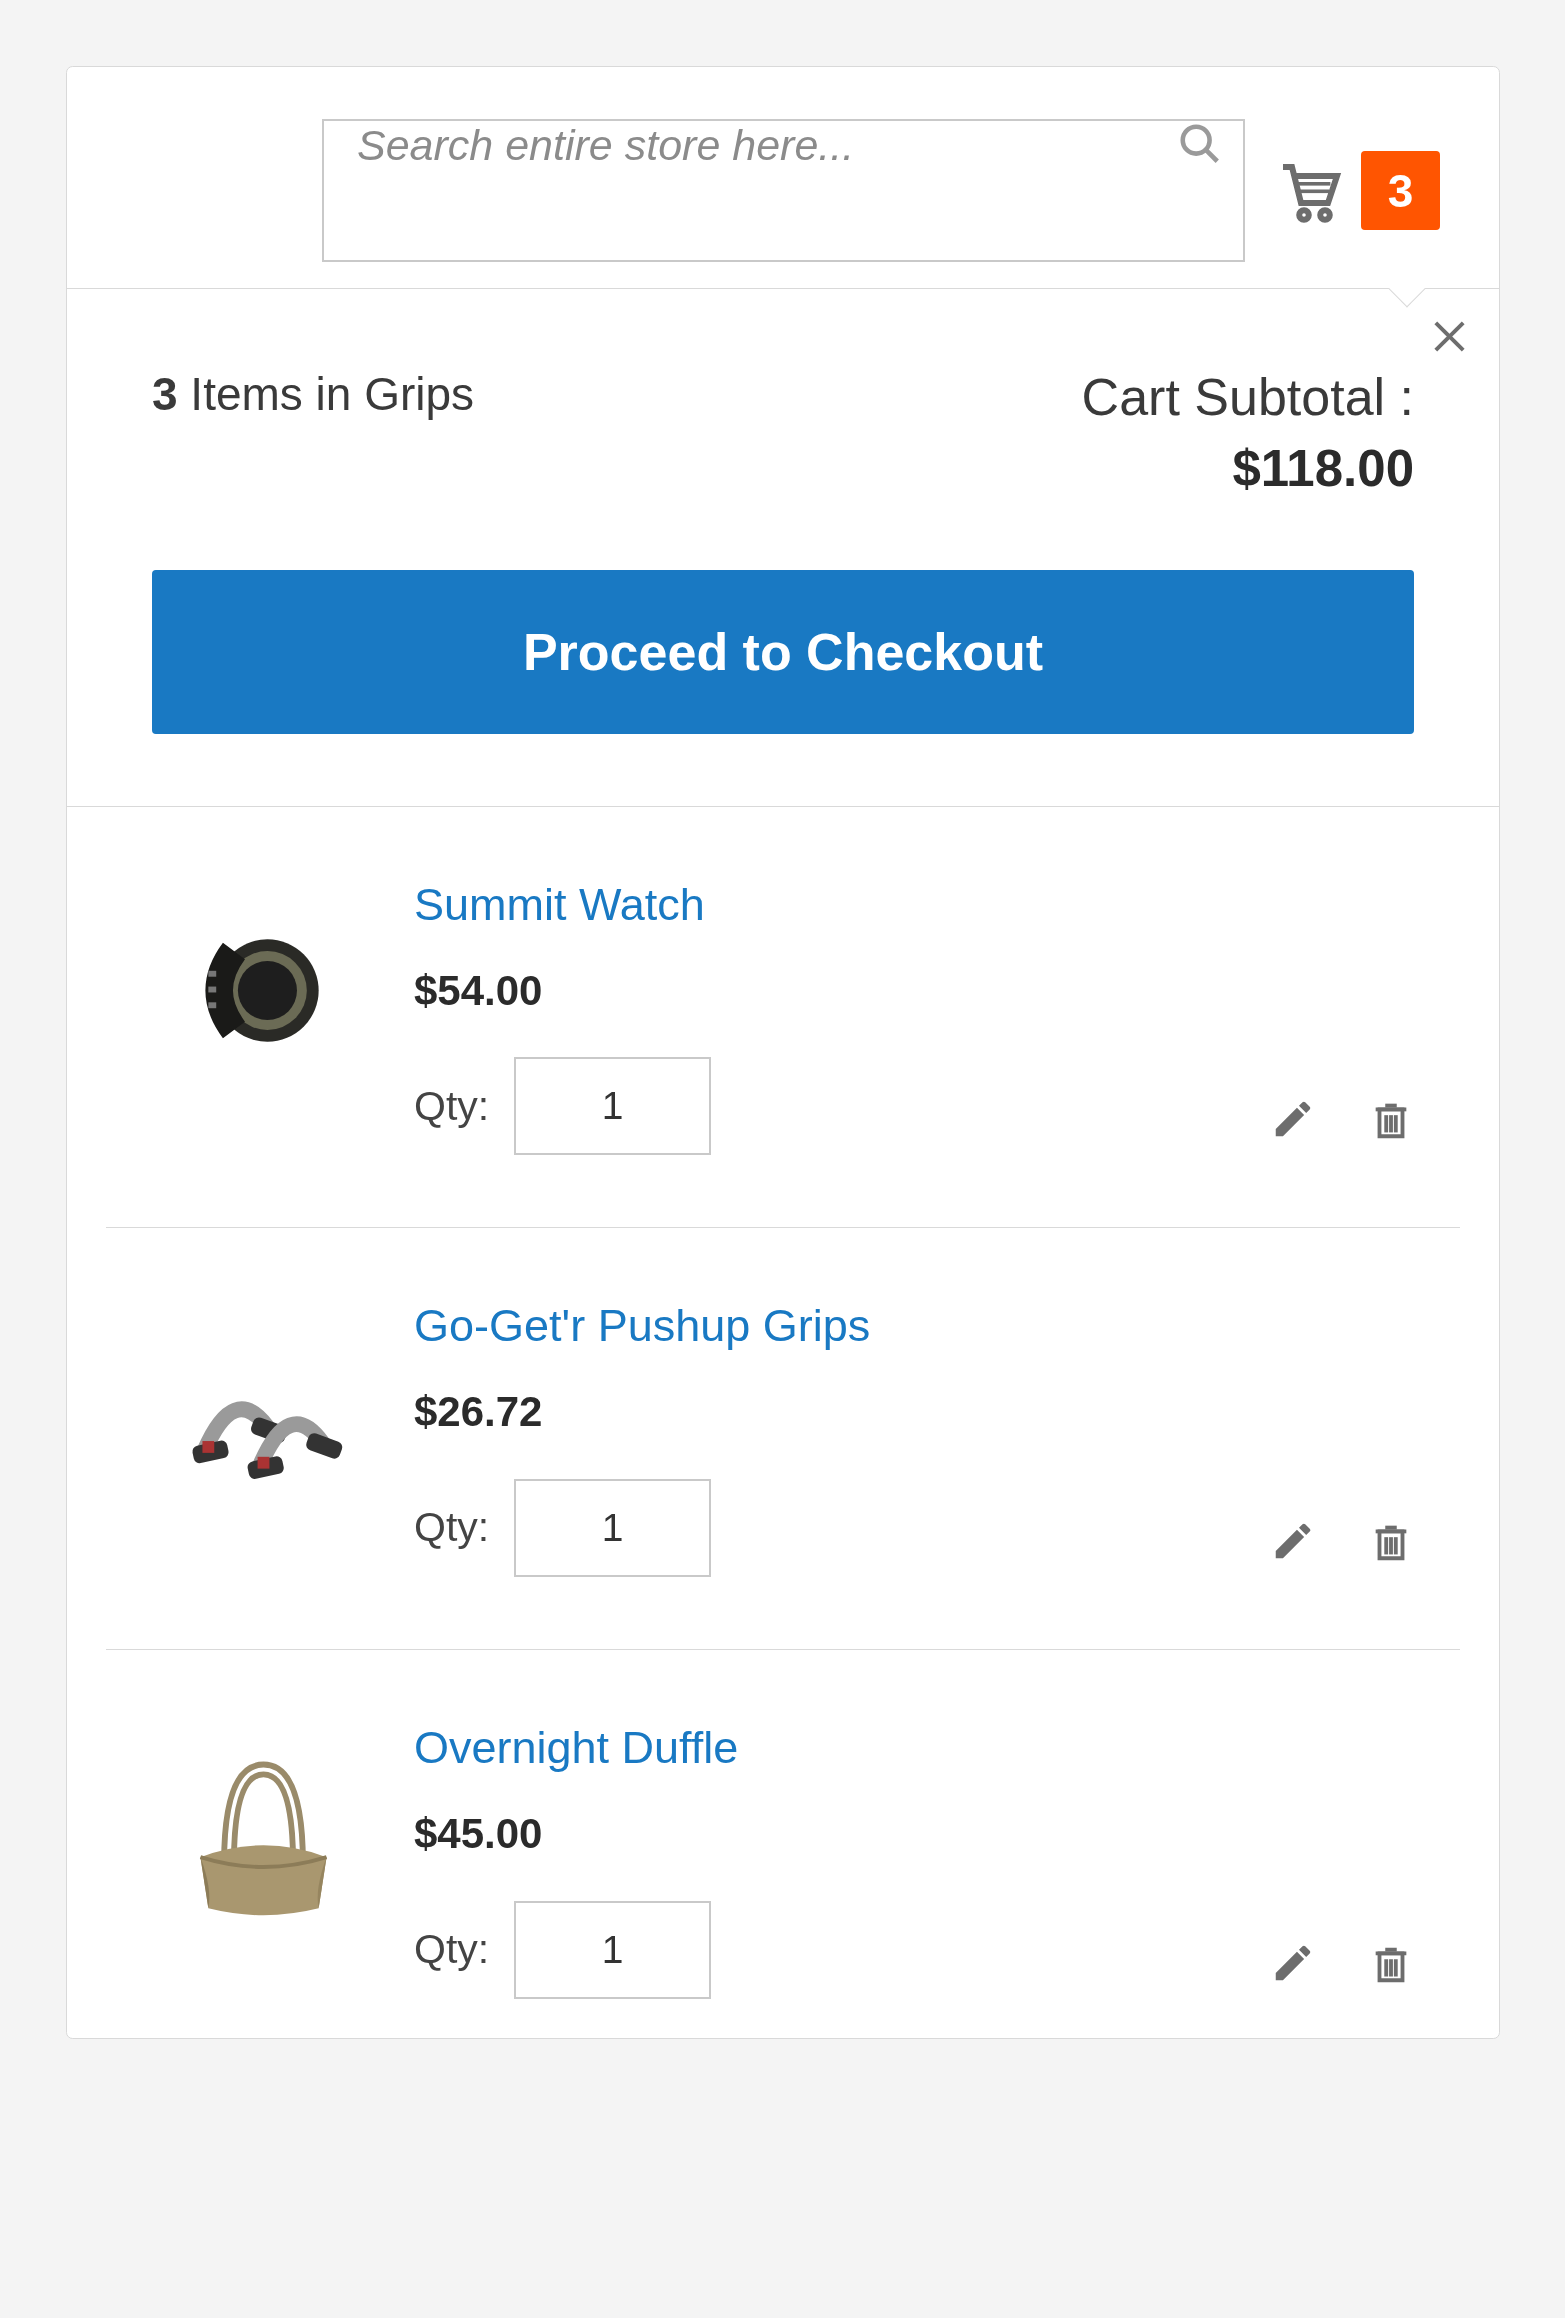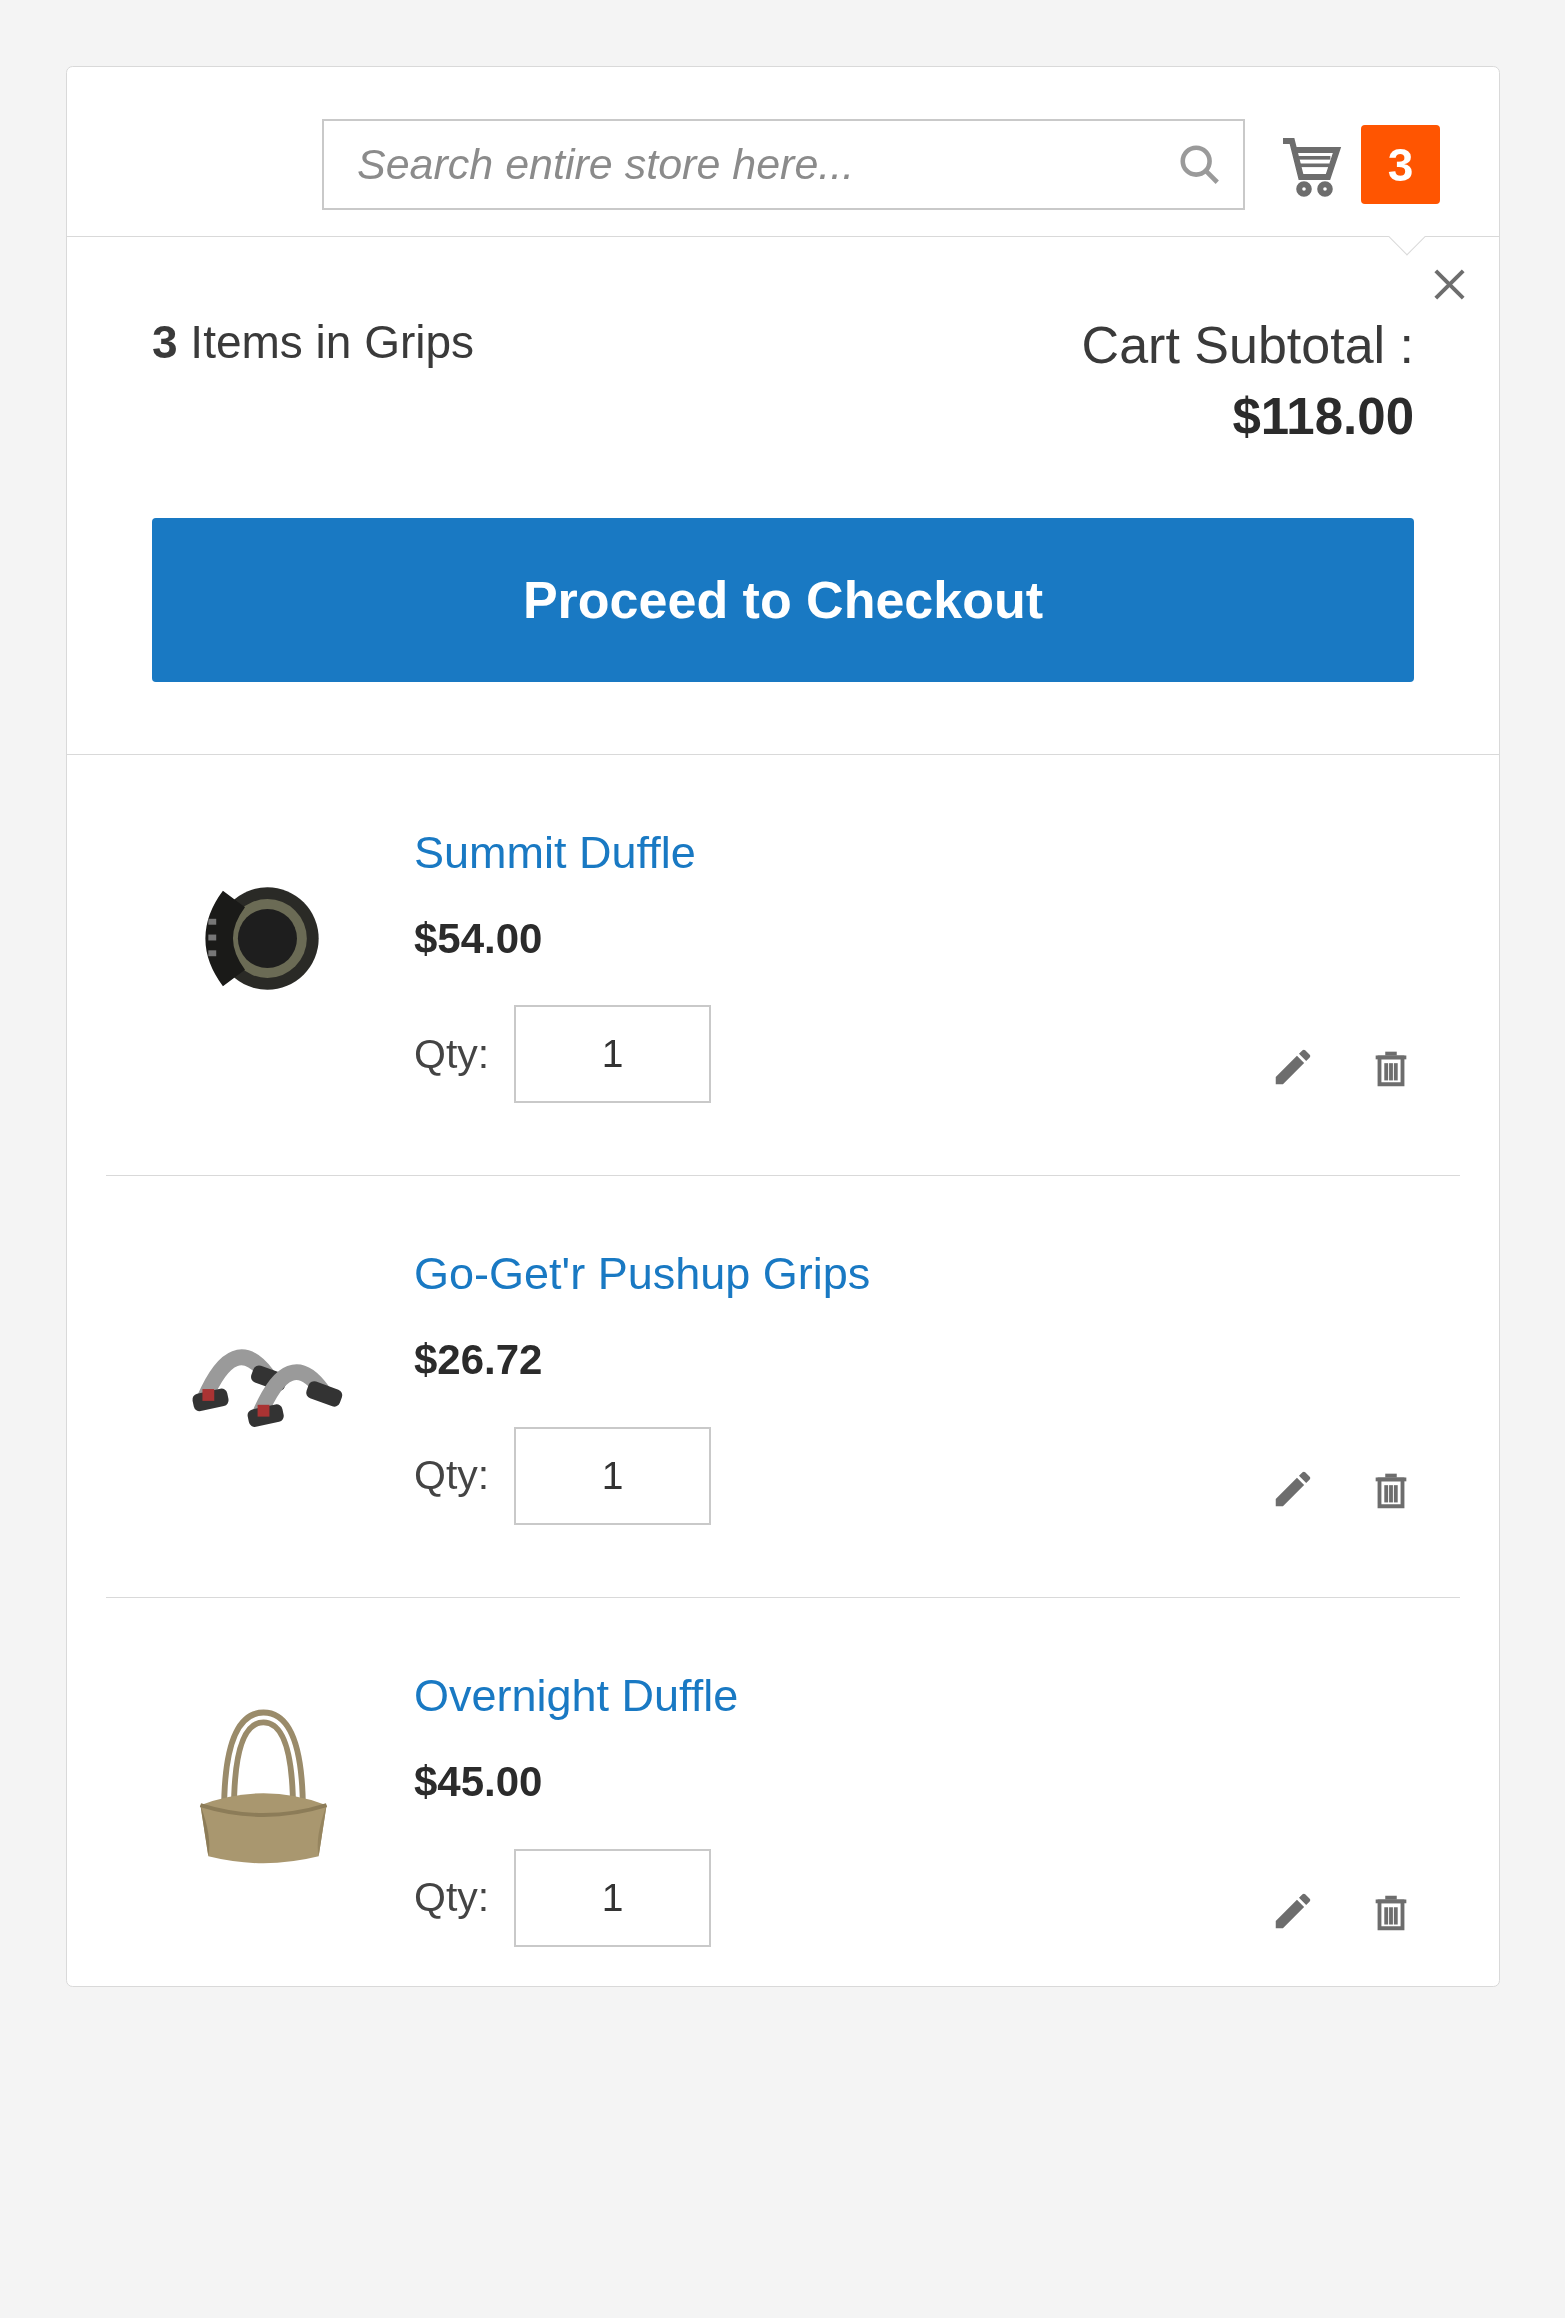--- a/index.html
+++ b/index.html
@@ -23,23 +23,23 @@
     align-items: center;
     gap: 26px;
     padding: 52px 59px 26px 59px;
     border-bottom: 1.3px solid #d9d9d9;
     position: relative;
   }
   .spacer-left { flex: 0 0 170px; }
   .search-wrap {
     flex: 1;
     display: flex;
-    align-items: center;
+    align-items: flex-start;
     border: 2px solid #c9c9c9;
-    height: 91px;
+    height: 143px;
     background: #fff;
   }
   .search-input {
     flex: 1;
     border: none;
     outline: none;
     font-size: 43px;
     color: #555;
     padding: 0 33px;
     background: transparent;
@@ -224,21 +224,21 @@
           <ellipse cx="52" cy="50" rx="26" ry="26" fill="#2a2a26"></ellipse>
           <ellipse cx="52" cy="50" rx="20" ry="20" fill="#6b6b55"></ellipse>
           <ellipse cx="52" cy="50" rx="15" ry="15" fill="#1e1e1e"></ellipse>
           <path d="M35 30 Q20 50 35 70" stroke="#1a1a18" stroke-width="14" fill="none"></path>
           <rect x="22" y="40" width="4" height="3" fill="#777"></rect>
           <rect x="22" y="48" width="4" height="3" fill="#777"></rect>
           <rect x="22" y="56" width="4" height="3" fill="#777"></rect>
         </svg>
       </div>
       <div class="details">
-        <a href="#" class="product-name">Summit Duffle</a>
+        <a href="#" class="product-name">Summit Watch</a>
         <div class="product-price">$54.00</div>
         <div class="qty-row">
           <span>Qty:</span>
           <input class="qty-input" type="text" value="1" style="">
         </div>
       </div>
       <div class="actions">
         <span class="icon-btn">
           <svg width="46" height="46" viewBox="0 0 24 24" fill="currentColor">
               <path d="M3 17.25V21h3.75L17.81 9.94l-3.75-3.75L3 17.25zM20.71 7.04a1 1 0 0 0 0-1.41l-2.34-2.34a1 1 0 0 0-1.41 0l-1.83 1.83 3.75 3.75 1.83-1.83z"></path>

